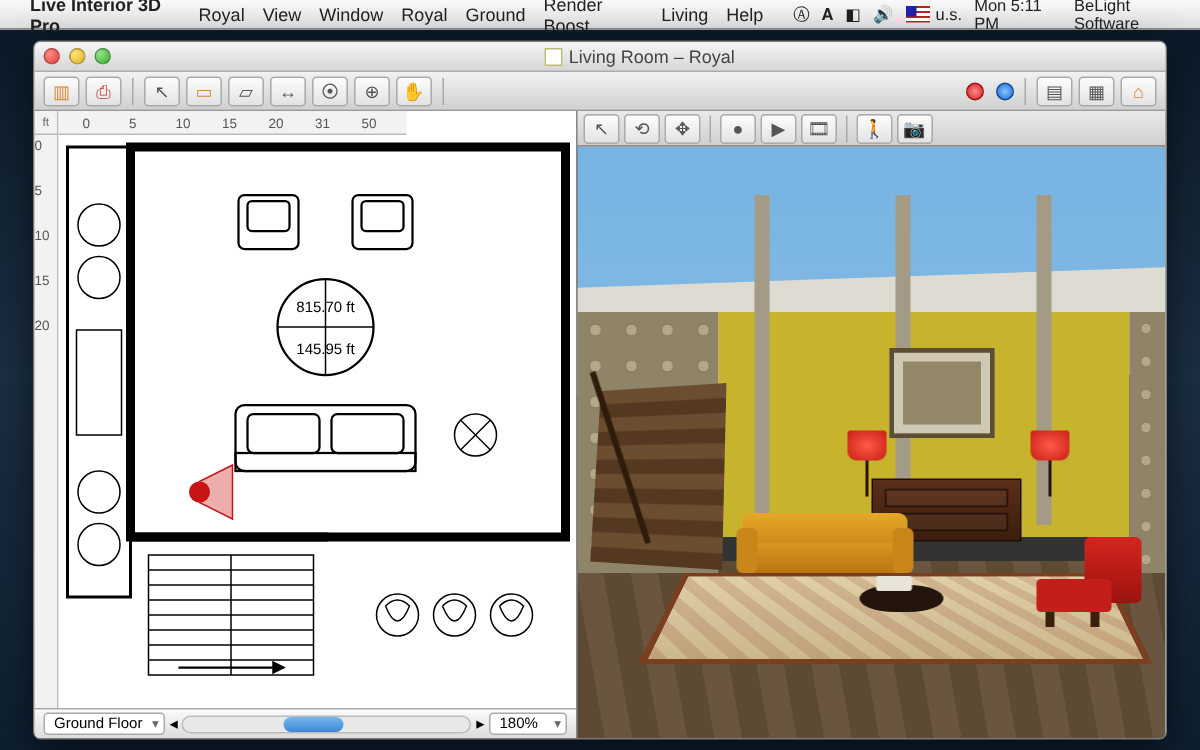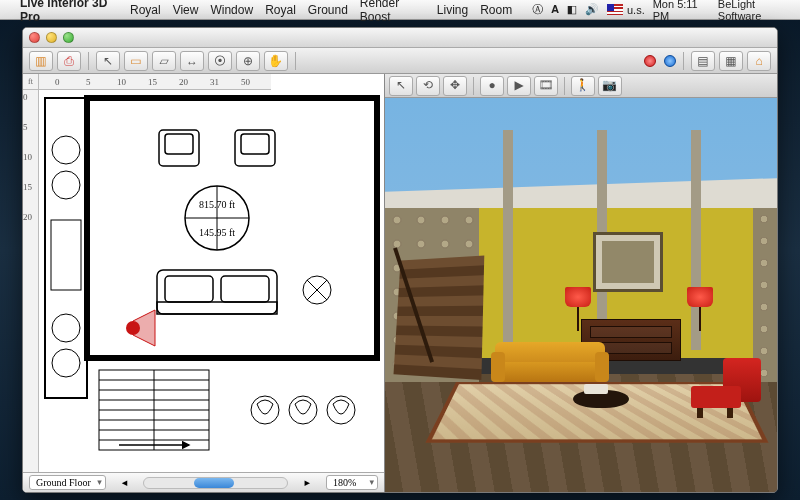--- a/index.html
+++ b/index.html
@@ -52,37 +52,37 @@
   .tbtn {
     width: 24px; height: 20px; border: 1px solid #aaa; border-radius: 3px;
     background: linear-gradient(#fdfdfd,#e2e2e2); display:flex; align-items:center; justify-content:center;
     font-size: 12px; color:#555; cursor: default;
   }
   .tdivider { width: 1px; height: 18px; background: #aaa; margin: 0 3px; }
   .tspacer { flex:1; }
   .icon-red { color: #c33; }
   .icon-orange { color: #d8872e; }
 
-  .content { flex:1; display:flex; overflow:hidden;font-family:Liberation Serif, serif; }
+  .content { flex:1; display:flex; overflow:hidden; }
 
   
   .panel-2d { width: 362px; display:flex; flex-direction:column; border-right: 1px solid #888; background:#fff; }
   .ruler-h { height: 16px; background:#f2f2f2; border-bottom:1px solid #bbb; display:flex; align-items:center; font-size:9px; color:#555; padding-left:16px; gap: 1px; }
   .ruler-h span { width:30px; }
   .ruler-v { width: 16px; background:#f2f2f2; border-right:1px solid #bbb; display:flex; flex-direction:column; font-size:9px; color:#555; padding-top:2px; }
   .ruler-v span { height:30px; }
   .unit-box { width:16px; height:16px; background:#f2f2f2; border-right:1px solid #bbb; border-bottom:1px solid #bbb; font-size:8px; display:flex; align-items:center; justify-content:center; color:#666; }
   .plan-wrap { flex:1; display:flex; overflow:hidden; }
   .plan-canvas { flex:1; background:#fff; position:relative; overflow:hidden; }
   .plan-canvas svg { position:absolute; left:0; top:0; }
 
   .status-2d {
     height: 20px; background: linear-gradient(#fafafa,#dcdcdc);
     border-top: 1px solid #aaa; display:flex; align-items:center;
-    padding: 0 6px; font-size: 11px; gap: 16px;
+    padding: 0 6px; font-size: 11px; gap: 3px;
   }
   .dropdown { height:15px; background:#fff; border:1px solid #aaa; border-radius:3px; padding:0 14px 0 6px; position:relative; font-size:10px; line-height:13px; }
   .dropdown::after { content:"▾"; position:absolute; right:3px; top:0; font-size:9px; color:#666; }
   .hscroll { flex:1; height:12px; background:#e8e8e8; border:1px solid #bbb; border-radius:6px; position:relative; }
   .hscroll .thumb { position:absolute; left:35%; top:0; width:40px; height:10px; background:linear-gradient(#7ab7ef,#3a87d8); border-radius:5px; }
 
   
   .panel-3d { flex:1; display:flex; flex-direction:column; background:#333; }
   .toolbar-3d {
     height: 24px; background: linear-gradient(#e9e9e9,#cfcfcf);
@@ -144,41 +144,42 @@
 <div class="menubar">
   <span class="apple"></span>
   <span class="app-name">Live Interior 3D Pro</span>
   <span class="menu-item">Royal</span>
   <span class="menu-item">View</span>
   <span class="menu-item">Window</span>
   <span class="menu-item">Royal</span>
   <span class="menu-item">Ground</span>
   <span class="menu-item">Render Boost</span>
   <span class="menu-item">Living</span>
-  <span class="menu-item">Room</span>
+  <span class="menu-item">Help</span>
   <span class="spacer"></span>
   <span class="status">Ⓐ</span>
   <span class="status">𝐀</span>
   <span class="status">◧</span>
   <span class="status">🔊</span>
   <span class="status">
       <span class="flag"></span>
       <span>u.s.</span>
     </span>
   <span class="status">Mon 5:11 PM</span>
   <span class="status">BeLight Software</span>
 </div>
 
 <div class="window">
   <div class="titlebar">
     <div class="traffic">
       <div class="light red"></div>
       <div class="light yellow"></div>
       <div class="light green"></div>
     </div>
+    <div class="title"><span class="docicon"></span><span>Living Room – Royal</span></div>
   </div>
 
   <div class="main-toolbar">
     <div class="tbtn icon-orange">▥</div>
     <div class="tbtn icon-red">⎙</div>
     <div class="tdivider"></div>
     <div class="tbtn">↖</div>
     <div class="tbtn icon-orange">▭</div>
     <div class="tbtn">▱</div>
     <div class="tbtn">↔</div>

